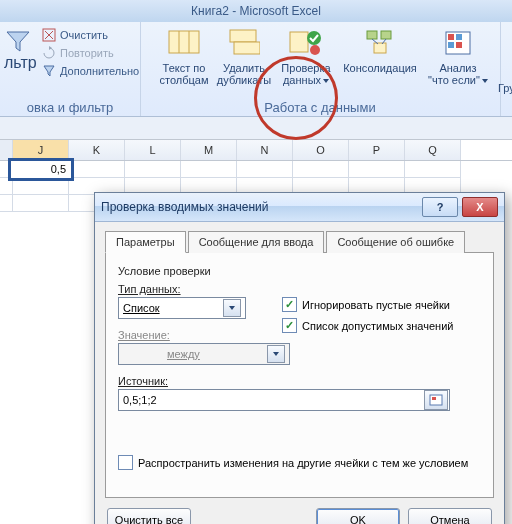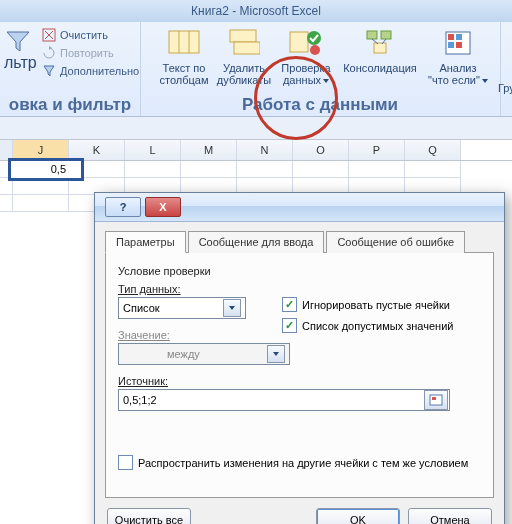--- a/index.html
+++ b/index.html
@@ -2,54 +2,54 @@
 <html><head>
 <meta charset="utf-8">
 <style>
   html,body{margin:0;padding:0;font-family:"Segoe UI",Tahoma,sans-serif;font-size:11px;background:#fff;color:#000;}
   .app{width:512px;height:524px;position:relative;overflow:hidden;background:#fff;}
   .titlebar{height:22px;background:linear-gradient(#d9e7f8,#bfd6ef);text-align:center;line-height:22px;font-size:12px;color:#3a5a87;}
   .menubar{height:24px;background:linear-gradient(#f5f9fe,#e4eefb);display:flex;align-items:center;padding:0 6px;gap:14px;font-size:12px;color:#2a4875;}
   .menubar span{cursor:default;}
   .ribbon{height:94px;background:linear-gradient(#ecf3fc,#dfeafc);border-bottom:1px solid #aebfd6;position:relative;}
   .rgroup{position:absolute;top:0;height:94px;border-right:1px solid #c6d4e8;}
-  .rgroup .glabel{position:absolute;bottom:1px;left:0;right:0;text-align:center;font-size:17px;color:#4a6a99;font-weight:bold;}
+  .rgroup .glabel{position:absolute;bottom:1px;left:0;right:0;text-align:center;font-size:13px;color:#4a6a99;}
   .g1{left:0;width:140px;}
   .g1 .funnel{position:absolute;left:4px;top:6px;width:28px;height:60px;text-align:center;}
   .g1 .funnel svg{display:block;margin:0 auto;}
   .g1 .flabel{font-size:16px;color:#2a4875;}
   .g1 .sub{position:absolute;left:42px;top:4px;font-size:11px;color:#3a5a87;line-height:18px;}
   .g1 .sub div{display:flex;align-items:center;gap:4px;}
   .g2{left:140px;width:360px;}
   .btnv{position:absolute;top:4px;width:60px;text-align:center;font-size:11px;color:#2a4875;}
   .btnv .icon{height:34px;display:flex;align-items:center;justify-content:center;}
   .btnv .clabel{line-height:12px;margin-top:2px;}
   .dropdown-tri{display:inline-block;width:0;height:0;border-left:3px solid transparent;border-right:3px solid transparent;border-top:4px solid #2a4875;vertical-align:middle;margin-left:2px;}
   .circle{position:absolute;left:254px;top:34px;width:78px;height:78px;border:3px solid #c0392b;border-radius:50%;pointer-events:none;}
   .g3{left:500px;width:12px;}
   .colhdr{height:20px;display:flex;border-bottom:1px solid #c0c7d1;}
   .colhdr div{flex:0 0 55px;border-right:1px solid #d4dbe6;background:linear-gradient(#f5f8fc,#e7edf6);text-align:center;line-height:20px;color:#333;font-size:11px;}
   .colhdr div.sel{background:#f9e0a9;}
   .gridarea{position:relative;height:360px;}
   .gridarea .row{height:17px;display:flex;}
   .gridarea .row div{flex:0 0 55px;border-right:1px solid #d4dbe6;border-bottom:1px solid #d4dbe6;}
-  .selcell{position:absolute;left:11px;top:0;width:55px;height:17px;outline:3px solid #2b579a;background:#fff;text-align:right;padding-right:15px;line-height:17px;font-size:11px;}
+  .selcell{position:absolute;left:11px;top:0;width:55px;height:17px;outline:3px solid #2b579a;background:#fff;text-align:right;padding-right:5px;line-height:17px;font-size:11px;}
   
   .dlg{position:absolute;left:94px;top:192px;width:409px;background:#f0f0f0;border:1px solid #6b7f99;box-shadow:4px 4px 14px rgba(0,0,0,.35);}
   .dlg-title{height:28px;background:linear-gradient(180deg,#e9f1fb 0%,#dbeafe 45%,#b9d3f0 46%,#d5e6fa 100%);display:flex;align-items:center;padding:0 6px;position:relative;border-bottom:1px solid #9fb6d4;}
   .dlg-title .t{flex:1;color:#1d3a63;font-size:12px;}
   .dlg-title .hbtn,.dlg-title .xbtn{width:34px;height:18px;border:1px solid #6b88ab;border-radius:2px;background:linear-gradient(#eaf3ff,#c7dcf6);margin-left:4px;display:flex;align-items:center;justify-content:center;font-size:11px;font-weight:bold;color:#1d3a63;}
   .dlg-title .xbtn{background:linear-gradient(#e48a89,#c84544);color:#fff;border-color:#8e2e2d;}
   .dlg-body{padding:8px 10px 10px 10px;}
   .tabs{display:flex;gap:2px;position:relative;top:1px;z-index:2;}
   .tab{padding:4px 10px;border:1px solid #9b9b9b;background:#f6f6f6;border-bottom:none;font-size:11px;color:#333;}
   .tab.active{background:#fcfcfc;border-bottom:1px solid #fcfcfc;}
   .tabpanel{border:1px solid #9b9b9b;background:#fcfcfc;padding:10px 12px 14px 12px;min-height:220px;position:relative;}
   .lbl{font-size:11px;color:#222;}
-  .combo{margin-top:2px;width:118px;height:20px;border:1px solid #7a8aa0;background:#fff;display:flex;align-items:center;padding:0 4px;justify-content:space-between;font-size:11px;}
+  .combo{margin-top:2px;width:118px;height:20px;border:1px solid #7a8aa0;background:#fff;display:flex;align-items:center;padding:0 4px;justify-content:space-between;font-size:11px;text-decoration:underline;}
   .combo.dis{color:#888;background:#f4f4f4;padding-left:48px;}
   .combo .tri{width:16px;height:16px;border:1px solid #8a97aa;background:linear-gradient(#f8fbff,#d6e1f0);display:flex;align-items:center;justify-content:center;}
   .combo .tri .dropdown-tri{margin:0;}
   .chk{display:flex;align-items:center;gap:5px;font-size:11px;margin-bottom:6px;}
   .chk .box{width:13px;height:13px;border:1px solid #6e8bb5;background:#fff;display:flex;align-items:center;justify-content:center;}
   .chk .box.on::after{content:"✓";color:#2d8f3c;font-size:11px;font-weight:bold;line-height:11px;}
   .src-input{margin-top:2px;width:330px;height:20px;border:1px solid #7a8aa0;background:#fff;display:flex;align-items:center;}
   .src-input input{flex:1;border:none;outline:none;font-size:11px;padding:0 4px;background:transparent;}
   .src-input .pick{width:22px;height:18px;border:1px solid #8a97aa;margin-right:1px;background:linear-gradient(#f8fbff,#d6e1f0);display:flex;align-items:center;justify-content:center;}
   .dlg-foot{display:flex;justify-content:space-between;padding:2px 2px 0 2px;margin-top:8px;}
@@ -213,20 +213,21 @@
         <div></div>
         <div></div>
         <div></div>
         <div></div>
       </div>
     <div class="selcell">0,5</div>
   </div>
 
   <div class="dlg">
     <div class="dlg-title">
+      <span class="t">Проверка вводимых значений</span>
       <div class="hbtn">?</div>
       <div class="xbtn">X</div>
     </div>
     <div class="dlg-body">
       <div class="tabs">
         <div class="tab active">Параметры</div>
         <div class="tab">Сообщение для ввода</div>
         <div class="tab">Сообщение об ошибке</div>
       </div>
       <div class="tabpanel">

